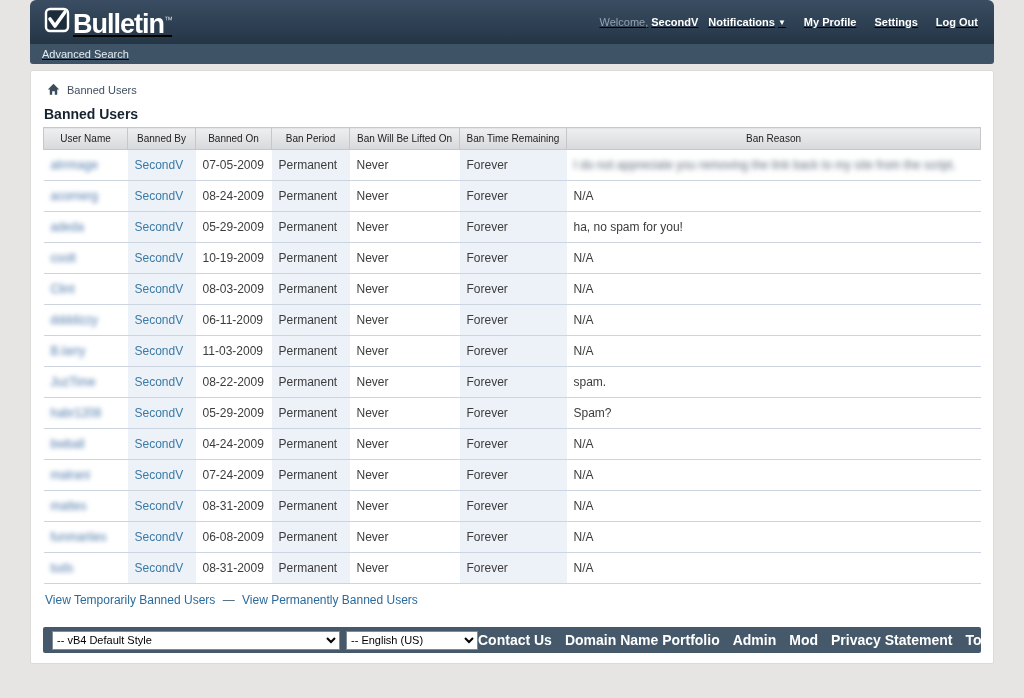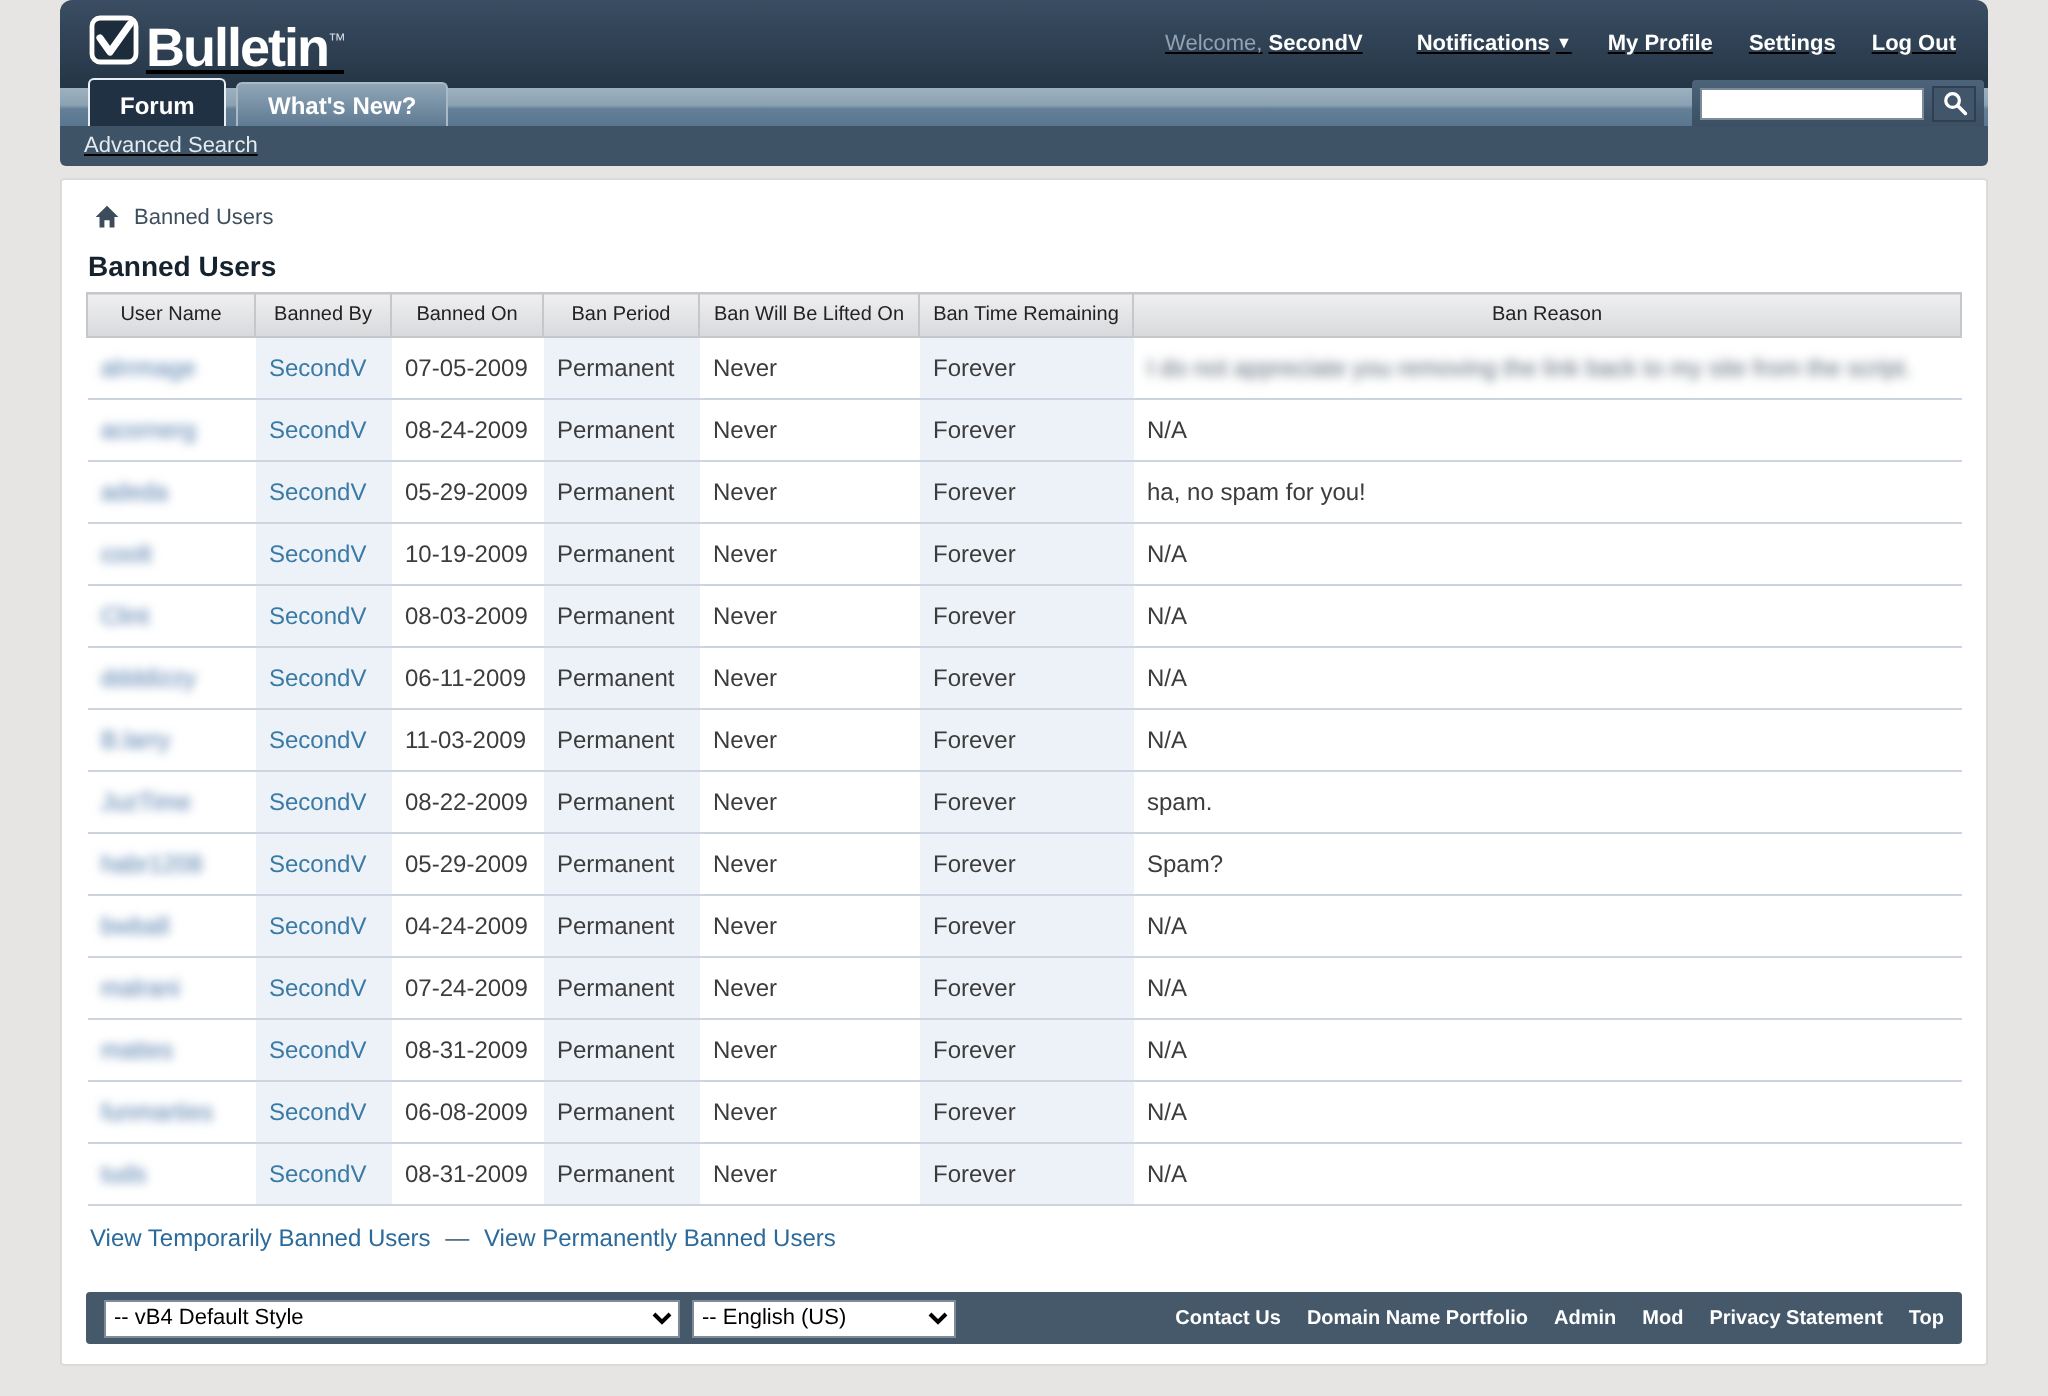--- a/index.html
+++ b/index.html
@@ -16,21 +16,21 @@
   .header-top {
     height:44px; display:flex; justify-content:space-between; align-items:center;
     padding:0 16px 0 14px;
     background:linear-gradient(#3a4d62,#243545);
     border-radius:6px 6px 0 0;
   }
   .logo { display:flex; align-items:flex-start; gap:3px; }
   .logo svg { margin-top:7px; }
   .brand { color:#fff; font-size:27px; font-weight:bold; letter-spacing:-1px; line-height:40px; }
   .brand sup { font-size:9px; font-weight:normal; color:#cfd8e0; }
-  .user-bar { display:flex; align-items:flex-end; gap:27px; font-size:11px; }
+  .user-bar { display:flex; align-items:flex-end; gap:10px; font-size:11px; }
   .welcome { color:#93a2b2; }
   .welcome b { color:#fff; margin-left:3px; }
   .user-link-item { color:#fff; font-weight:bold; cursor:pointer; white-space:nowrap; }
   .user-link-item .arr { font-size:8px; vertical-align:1px; margin-left:3px; }
 
   .tab-strip {
     position:relative; height:19px;
     background:linear-gradient(#9cb0c0 0%, #8ba2b3 45%, #637f96 55%, #5b7790 100%);
   }
   .tab { position:absolute; bottom:0; font-size:12px; font-weight:bold; color:#fff;
@@ -91,21 +91,21 @@
   .footer-bar {
     margin-top:14px; height:26px; background:#45596b; border-radius:2px;
     display:flex; align-items:center; justify-content:space-between; padding:0 9px;
   }
   .selects { display:flex; gap:6px; align-items:center; }
   .selects select { font-size:11px; height:19px; font-family:"Liberation Sans",sans-serif;
                     background:#fff; border:1px solid #7f8b96; }
   .style-select { width:288px; }
   .lang-select { width:132px; }
   .footer-links { display:flex; gap:13px; }
-  .footer-link { color:#fff; font-size:10px; font-weight:bold; cursor:pointer; white-space:nowrap;text-align:center; }
+  .footer-link { color:#fff; font-size:14px; font-weight:bold; cursor:pointer; white-space:nowrap;text-align:center; }
 </style>
 </head>
 <body>
 
 <div class="page">
 
   <div class="header">
     <div class="header-top">
       <div class="logo">
         <svg width="26" height="26" viewBox="0 0 26 26">
@@ -115,33 +115,20 @@
         <span class="brand"><span>Bulletin</span><sup>™</sup></span>
       </div>
       <div class="user-bar">
         <span class="welcome"><span>Welcome,</span><b>SecondV</b></span>
         <span id="user-links" style="display: flex; gap: 18px;">
             <span class="user-link-item">Notifications<span class="arr">▼</span></span>
             <span class="user-link-item">My Profile</span>
             <span class="user-link-item">Settings</span>
             <span class="user-link-item">Log Out</span>
           </span>
-      </div>
-    </div>
-    <div class="tab-strip">
-      <div class="tab active">Forum</div>
-      <div class="tab inactive">What's New?</div>
-      <div class="search-area">
-        <input class="search-input" type="text" value="" style="">
-        <button class="search-btn">
-          <svg width="13" height="13" viewBox="0 0 16 16">
-            <circle cx="6.5" cy="6.5" r="4.2" fill="none" stroke="#ffffff" stroke-width="2"></circle>
-            <line x1="10" y1="10" x2="14.4" y2="14.4" stroke="#ffffff" stroke-width="2.2" stroke-linecap="round"></line>
-          </svg>
-        </button>
       </div>
     </div>
     <div class="nav-bar">
       <span class="adv-search">Advanced Search</span>
     </div>
   </div>
 
   <div class="panel">
 
     <div class="breadcrumb">

